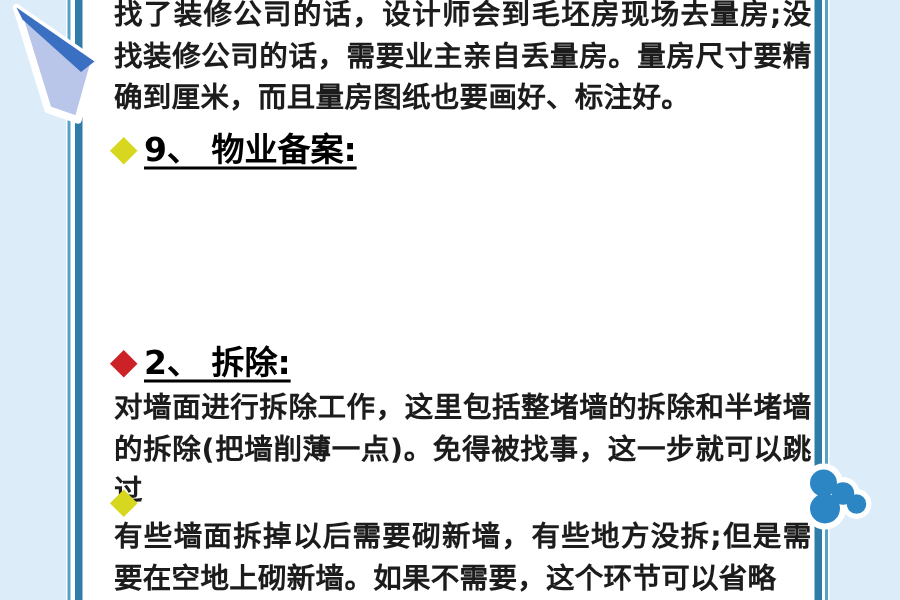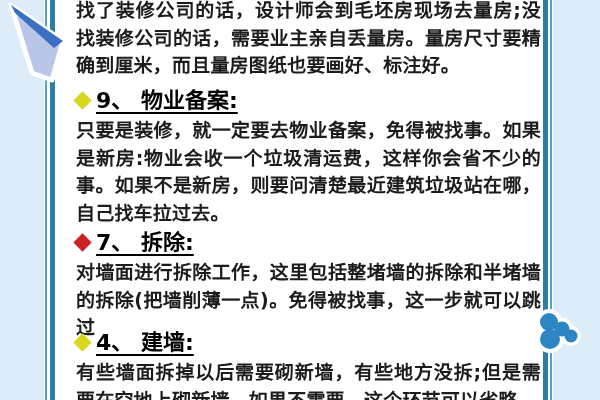--- a/index.html
+++ b/index.html
@@ -93,32 +93,30 @@
     </g>
   </svg>
 
   <div class="text-col intro-block body-text">找了装修公司的话，设计师会到毛坯房现场去量房;没 找装修公司的话，需要业主亲自丢量房。量房尺寸要精确到厘米，而且量房图纸也要画好、标注好。</div>
 
   <div class="text-col section-2">
     <div class="sec-head">
       <span class="diamond" style="background-color: rgb(216, 215, 31);"></span>
       <span class="sec-title">9、 物业备案:</span>
     </div>
-    <div class="body-text">只要是装修，就一定要去物业备案，免得被找事。如果是新房:物业会收一个垃圾清运费，这样你会省不少的事。如果不是新房，则要问清楚最近建筑垃圾站在哪，自己找车拉过去。</div>
   </div>
 
   <div class="text-col section-3">
     <div class="sec-head">
       <span class="diamond" style="background-color: rgb(203, 33, 39);"></span>
-      <span class="sec-title">7、 拆除:</span>
+      <span class="sec-title">2、 拆除:</span>
     </div>
     <div class="body-text">对墙面进行拆除工作，这里包括整堵墙的拆除和半堵墙的拆除(把墙削薄一点)。免得被找事，这一步就可以跳过</div>
   </div>
 
   <div class="text-col section-4">
     <div class="sec-head">
       <span class="diamond" style="background-color: rgb(216, 215, 31);"></span>
-      <span class="sec-title">4、 建墙:</span>
     </div>
     <div class="body-text">有些墙面拆掉以后需要砌新墙，有些地方没拆;但是需要在空地上砌新墙。如果不需要，这个环节可以省略</div>
   </div>
 
 </div>
 
 </body></html>

